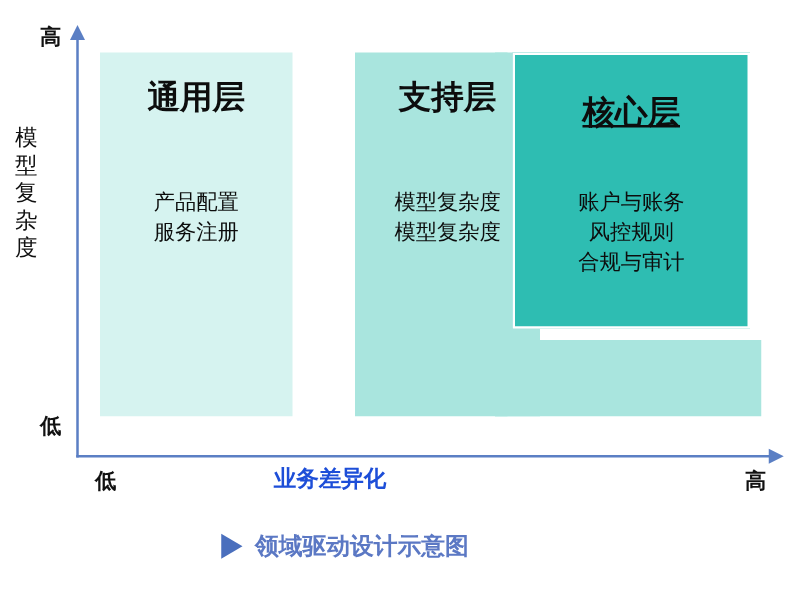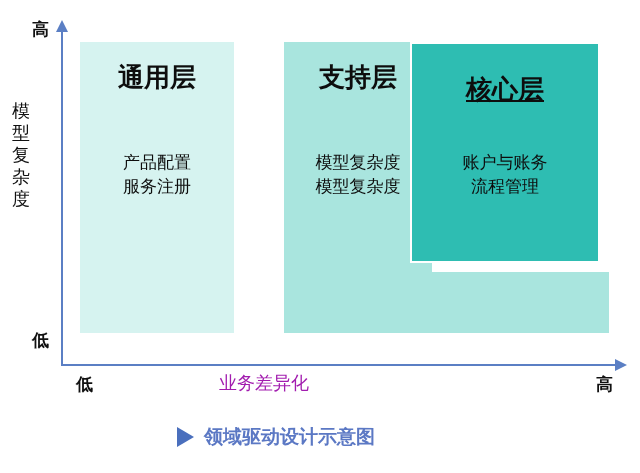--- a/index.html
+++ b/index.html
@@ -88,22 +88,22 @@
     word-break: break-all;
     color: #111111;
   }
   #x-axis-title {
     position: absolute;
     left: 0;
     top: 371px;
     width: 528px;
     text-align: center;
     font-size: 18px;
-    font-weight: 400;
-    color: #a21caf;
+    font-weight: 700;
+    color: #1d4ed8;
   }
 
   
   .layer-box {
     position: absolute;
     box-sizing: border-box;
   }
   .layer-title {
     position: absolute;
     left: 0;
@@ -233,21 +233,22 @@
     <div class="layer-items">
       <div>模型复杂度</div>
       <div>模型复杂度</div>
     </div>
   </div>
 
   <div class="layer-box" id="box-core">
     <div class="layer-title">核心层</div>
     <div class="layer-items">
       <div>账户与账务</div>
-      <div>流程管理</div>
+      <div>风控规则</div>
+      <div>合规与审计</div>
     </div>
   </div>
 
   <div id="caption">
     <span id="caption-bullet-icon"></span><span id="caption-text">领域驱动设计示意图</span>
   </div>
 
 </div>
 
 </body></html>

